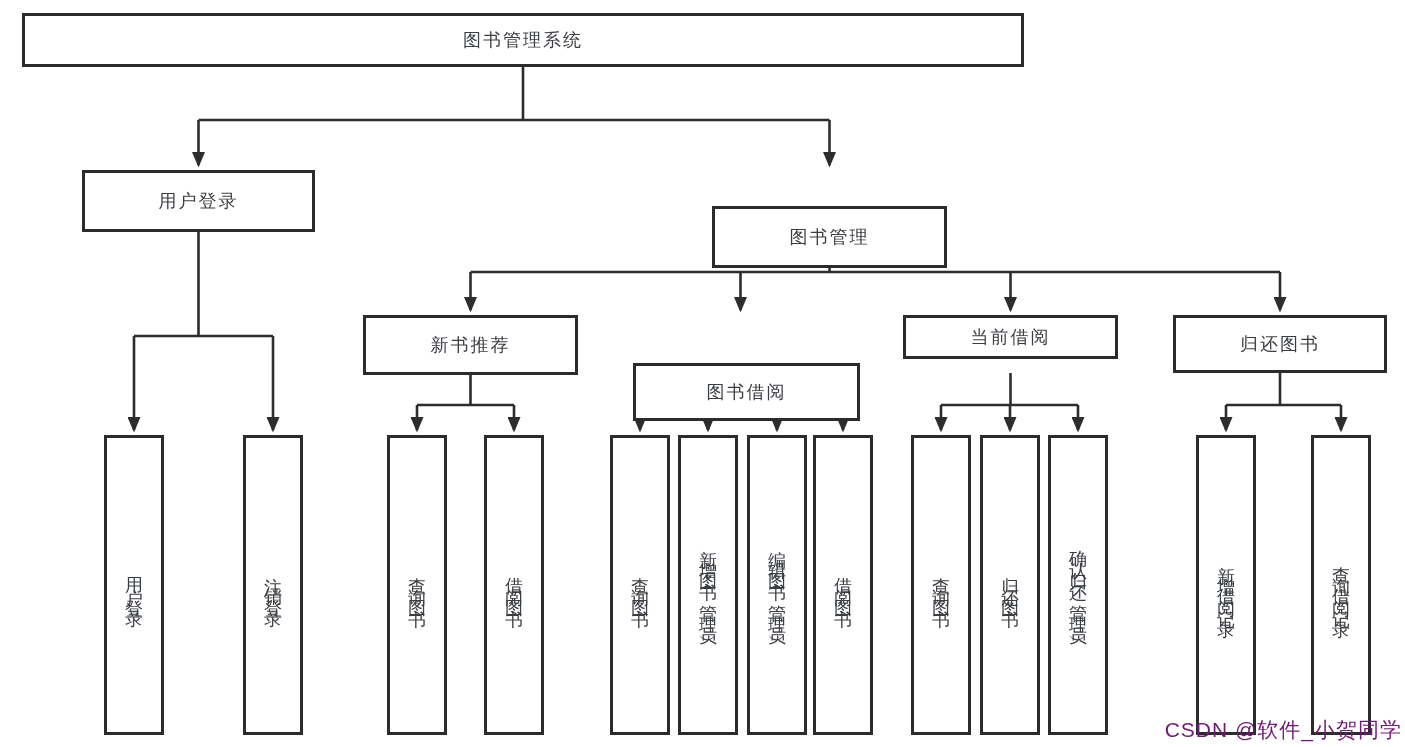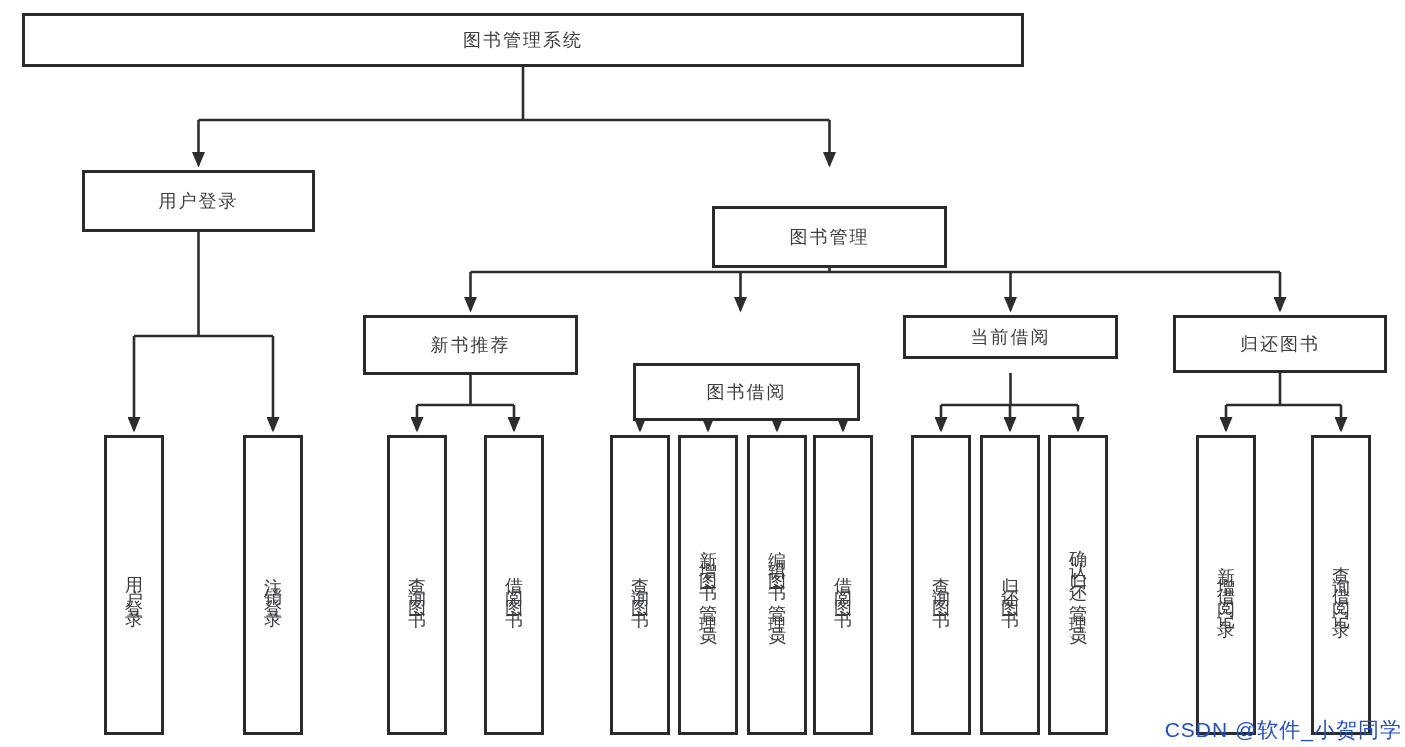--- a/index.html
+++ b/index.html
@@ -46,21 +46,21 @@
     writing-mode: vertical-rl;
     font-size: 18px;
     letter-spacing: 11px;
     line-height: 1;
   }
   .watermark {
     position: absolute;
     right: 3px;
     bottom: 3px;
     font-size: 21px;
-    color: #1d4ed8;
+    color: #701a75;
     letter-spacing: 1px;
     white-space: nowrap;
     z-index: 5;
   }
 </style>
 </head>
 <body>
 
 <div class="canvas">
 

